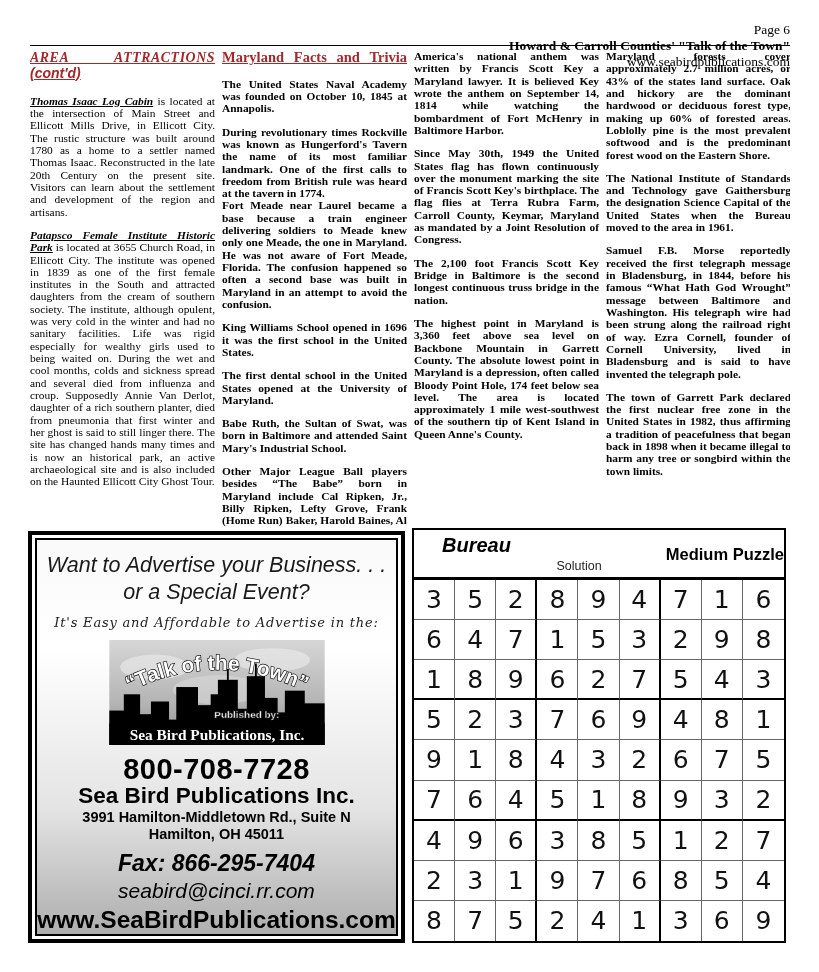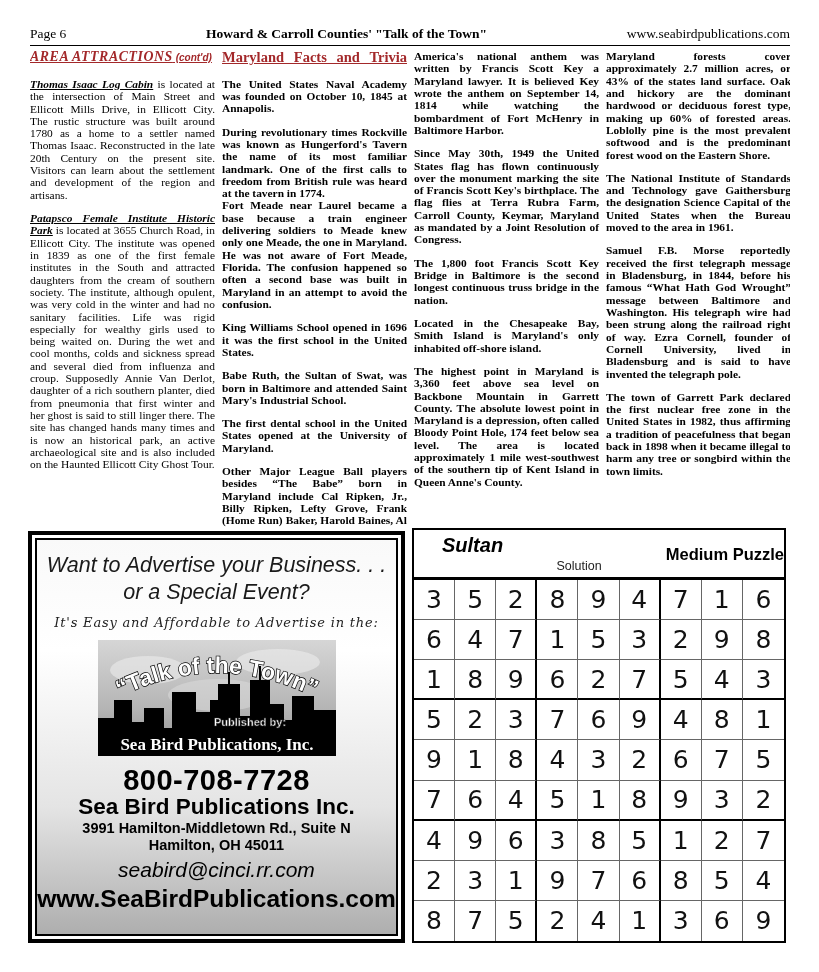--- a/index.html
+++ b/index.html
@@ -7,39 +7,39 @@
   body {
     width:819px; height:972px; position:relative; background:#ffffff;
     font-family:"Liberation Serif", serif; color:#000; overflow:hidden;
   }
 
   
   .page-header {
     position:absolute; left:30px; top:22px; width:760px; height:24px;
     border-bottom:1.5px solid #000;
     display:flex; align-items:flex-end; justify-content:space-between;
-    padding-bottom:3px; font-size:13.5px;
+    padding-bottom:3px; font-size:13.5px;flex-direction:column;
   }
   .page-header .ttl { font-weight:bold; }
 
   
   .columns {
     position:absolute; left:30px; top:50px; width:760px; height:478px;
     display:flex; gap:7px; overflow:hidden;
   }
   .col { width:185px; flex:0 0 185px; text-align:justify; font-size:11.4px; line-height:1.08; }
   .col p { margin:0 0 11px 0; }
   .boldcol { font-weight:bold; }
   .tight { margin-bottom:0 !important; }
 
   .aa-heading {
     color:#a3282a; font-weight:bold; font-style:italic; font-size:13.8px;
     text-decoration:underline; letter-spacing:.6px; margin:0 0 13px 0;
   }
-  .aa-heading .suffix { font-family:"Liberation Sans", sans-serif; font-size:10px; letter-spacing:0; }
+  .aa-heading .suffix { font-family:"Liberation Sans", sans-serif; font-size:14px; letter-spacing:0; }
   .trivia-heading {
     color:#a3282a; font-weight:bold; font-size:14.5px;
     text-decoration:underline; margin:0 0 12px 0;
     text-align:justify; text-align-last:justify;
   }
   .lead { font-weight:bold; font-style:italic; text-decoration:underline; }
 
   
   .ad-box {
     position:absolute; left:28px; top:531px; width:377px; height:412px;
@@ -107,31 +107,30 @@
       <span class="lead">Patapsco Female Institute Historic Park</span><span> is located at 3655 Church Road, in Ellicott City.  The institute was opened in 1839 as one of the first female institutes in the South and attracted daughters from the cream of southern society.  The institute, although opulent, was very cold in the winter and had no sanitary facilities.  Life was rigid especially for wealthy girls used to being waited on. During the wet and cool months, colds and sickness spread and several died from influenza and croup. Supposedly Annie Van Derlot, daughter of a rich southern planter, died from pneumonia that first winter and her ghost is said to still linger there.  The site has changed hands many times and is now an historical park, an active archaeological site and is also included on the Haunted Ellicott  City Ghost Tour.</span>
     </p>
   </div>
 
   <div class="col boldcol">
     <div class="trivia-heading">Maryland Facts and Trivia</div>
     <p>The United States Naval Academy was founded on October 10, 1845 at Annapolis.</p>
     <p class="tight">During revolutionary times Rockville was known as Hungerford's Tavern the name of its most familiar landmark. One of the first calls to freedom from British rule was heard at the tavern in 1774.</p>
     <p>Fort Meade near Laurel became a base because a train engineer delivering soldiers to Meade knew only one Meade, the one in Maryland. He was not aware of Fort Meade, Florida. The confusion happened so often a second base was built in Maryland in an attempt to avoid the confusion.</p>
     <p>King Williams School opened in 1696 it was the first school in the United States.</p>
+    <p>The first dental school in the United States opened at the University of Maryland.</p>
     <p>Babe Ruth, the Sultan of Swat, was born in Baltimore and attended Saint Mary's Industrial School.</p>
-    <p>The first dental school in the United States opened at the University of Maryland.</p>
     <p>Other Major League Ball players besides “The Babe” born in Maryland include Cal Ripken, Jr., Billy Ripken, Lefty Grove, Frank (Home Run) Baker, Harold Baines, Al Kaline, Denny Neagle, and Jimmie Foxx.</p>
 
   </div>
 
   <div class="col boldcol">
     <p>America's national anthem was written by Francis Scott Key a Maryland lawyer. It is believed Key wrote the anthem on September 14, 1814 while watching the bombardment of Fort McHenry in Baltimore Harbor.</p>
     <p>Since May 30th, 1949 the United States flag has flown continuously over the monument marking the site of Francis Scott Key's birthplace. The flag flies at Terra Rubra Farm, Carroll County, Keymar, Maryland as mandated by a Joint Resolution of Congress.</p>
-    <p>The 1,800 foot Francis Scott Key Bridge in Baltimore is the second longest continuous truss bridge in the nation.</p>
-    <p>Located in the Chesapeake Bay, Smith Island is Maryland's only inhabited off-shore island.</p>
+    <p>The 2,100 foot Francis Scott Key Bridge in Baltimore is the second longest continuous truss bridge in the nation.</p>
     <p>The highest point in Maryland is 3,360 feet above sea level on Backbone Mountain in Garrett County. The absolute lowest point in Maryland is a depression, often called Bloody Point Hole, 174 feet below sea level. The area is located approximately 1 mile west-southwest of the southern tip of Kent Island in Queen Anne's County.</p>
 
   </div>
 
   <div class="col boldcol">
     <p>Maryland forests cover approximately 2.7 million acres, or 43% of the states land surface. Oak and hickory are the dominant hardwood or deciduous forest type, making up 60% of forested areas. Loblolly pine is the most prevalent softwood and is the predominant forest wood on the Eastern Shore.</p>
     <p>The National Institute of Standards and Technology gave Gaithersburg the designation Science Capital of the United States when the Bureau moved to the area in 1961.</p>
     <p>Samuel F.B. Morse reportedly received the first telegraph message in Bladensburg, in 1844, before his famous “What Hath God Wrought” message between Baltimore and Washington. His telegraph wire had been strung along the railroad right of way. Ezra Cornell, founder of Cornell University, lived in Bladensburg and is said to have invented the telegraph pole.</p>
     <p>The town of Garrett Park declared the first nuclear free zone in the United States in 1982, thus affirming a tradition of peacefulness that began back in 1898 when it became illegal to harm any tree or songbird within the town limits.</p>
   </div>
@@ -180,28 +179,29 @@
         <textPath href="#arc" startOffset="50%">“Talk of the Town”</textPath>
       </text>
       <text x="152" y="86" font-family="Liberation Sans, sans-serif" font-size="11" font-weight="bold" fill="#ffffff" stroke="#3a3a3a" stroke-width="0.5" text-anchor="middle">Published by:</text>
       <text x="119" y="110" font-family="Liberation Serif, serif" font-size="17" font-weight="bold" fill="#ffffff" text-anchor="middle">Sea Bird Publications, Inc.</text>
     </svg>
 
     <div class="ad-phone">800-708-7728</div>
     <div class="ad-company">Sea Bird Publications Inc.</div>
     <div class="ad-addr">3991 Hamilton-Middletown Rd., Suite N</div>
     <div class="ad-addr">Hamilton, OH 45011</div>
+    <div class="ad-fax">Fax: 866-295-7404</div>
     <div class="ad-email">seabird@cinci.rr.com</div>
     <div class="ad-website">www.SeaBirdPublications.com</div>
   </div>
 </div>
 
 <div class="sudoku-box">
   <div class="sudoku-header">
-    <span class="sudoku-title">Sultan</span>
+    <span class="sudoku-title">Bureau</span>
     <span class="sudoku-difficulty">Medium Puzzle</span>
     <div class="sudoku-solution">Solution</div>
   </div>
   <div class="sudoku-grid">
       <div class="su-cell">3</div>
       <div class="su-cell">5</div>
       <div class="su-cell br">2</div>
       <div class="su-cell">8</div>
       <div class="su-cell">9</div>
       <div class="su-cell br">4</div>

